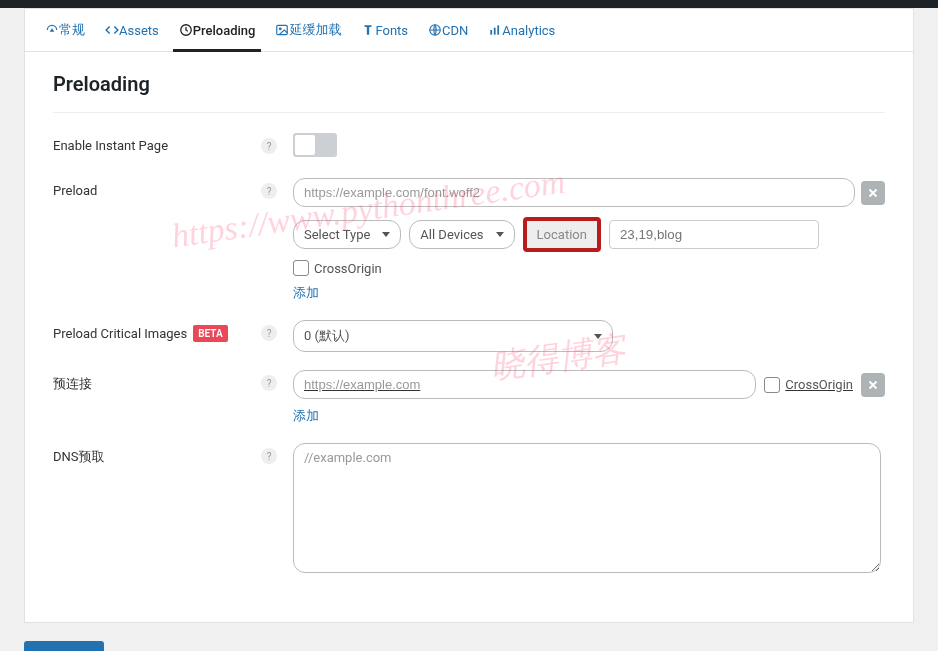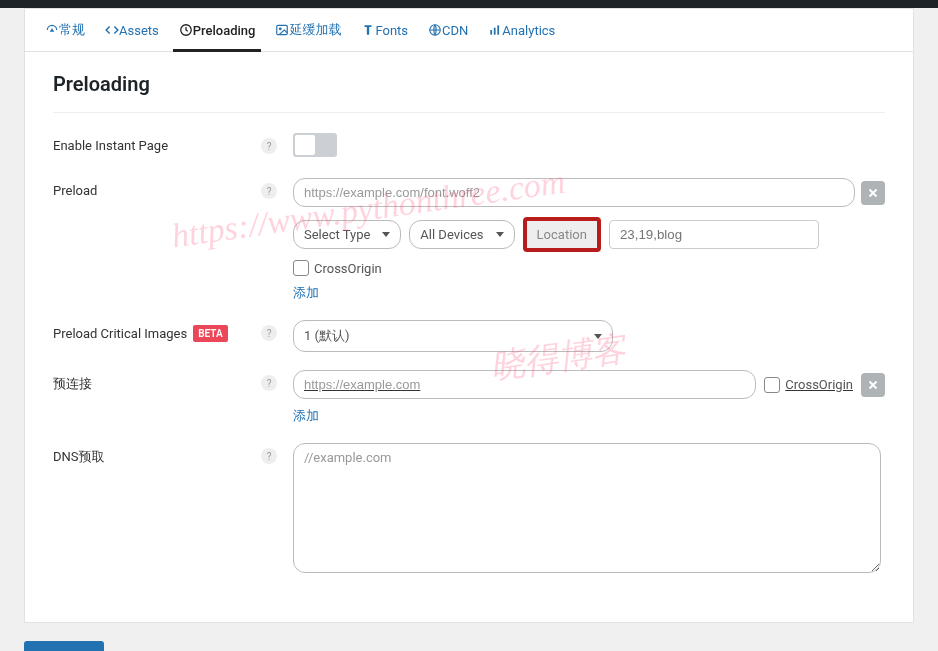--- a/index.html
+++ b/index.html
@@ -359,21 +359,21 @@
     </div>
 
     <div class="row">
       <div class="row-label">
         <span>Preload Critical Images</span>
         <span class="beta">BETA</span>
       </div>
       <span class="help-icon">?</span>
       <div class="row-body">
         <span class="select-like wide-select">
-          <span>1 (默认)</span>
+          <span>0 (默认)</span>
           <span class="chev"></span>
         </span>
       </div>
     </div>
 
     <div class="row">
       <div class="row-label">预连接</div>
       <span class="help-icon">?</span>
       <div class="row-body">
         <div class="preconnect-line">

